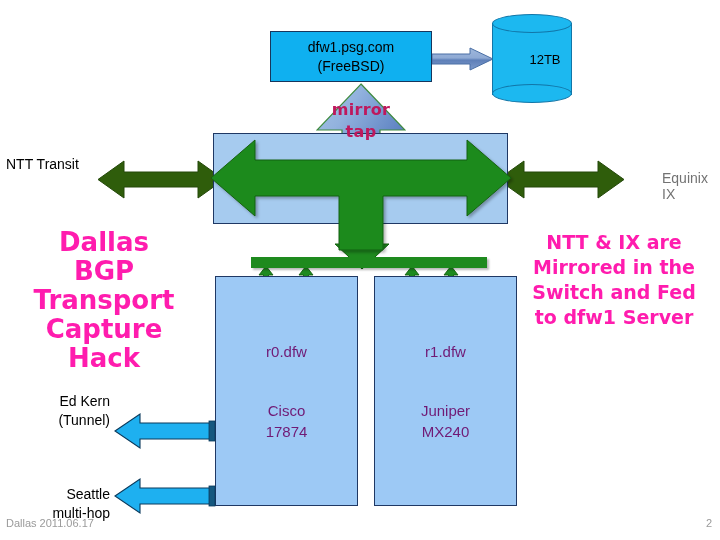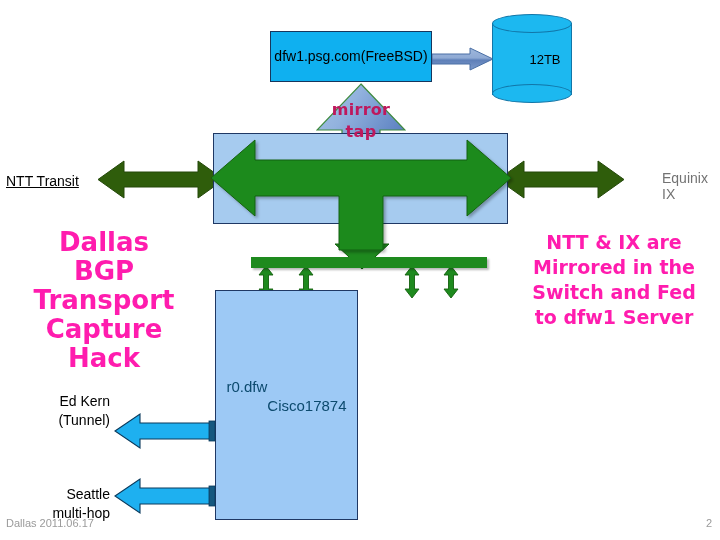--- a/index.html
+++ b/index.html
@@ -13,20 +13,21 @@
     height: 540px;
     background: #ffffff;
     overflow: hidden;
     font-family: "Liberation Sans", sans-serif;
   }
 
   
   .abs { position: absolute; }
   .box-text {
     display: flex;
+    flex-direction: column;
     align-items: center;
     justify-content: center;
     text-align: center;
     box-sizing: border-box;
   }
 
   
   #server-box {
     left: 270px; top: 31px;
     width: 162px; height: 51px;
@@ -125,22 +126,22 @@
     left: 97px; top: 159px;
     width: 128px; height: 41px;
     z-index: 2;
   }
   #ix-arrow {
     left: 497px; top: 159px;
     width: 128px; height: 41px;
     z-index: 2;
   }
   #ntt-label {
-    left: 6px; top: 173px;
-    font-size: 14px; color: #000; text-decoration: underline;
+    left: 6px; top: 156px;
+    font-size: 14px; color: #000;
   }
   #ix-label {
     left: 662px; top: 170px;
     font-size: 14px; color: #737373;
   }
 
   
   #switch-down-arrow {
     left: 334px; top: 218px;
     width: 56px; height: 52px;
@@ -158,26 +159,26 @@
     top: 266px;
     z-index: 2;
   }
   #port-arrow-1 { left: 258px; }
   #port-arrow-2 { left: 298px; }
   #port-arrow-3 { left: 404px; }
   #port-arrow-4 { left: 443px; }
 
   
   .router-box {
-    top: 290px;
+    top: 276px;
     width: 143px; height: 230px;
     background: #9DC9F5;
     border: 1.2px solid #1F3864;
     font-size: 15px;
-    color: #0c4a6e;
+    color: #701a75;
     z-index: 3;
     line-height: 21px;
   }
   #router-r0 { left: 215px; }
   #router-r1 { left: 374px; }
   .router-name { margin-bottom: 38px; }
   .router-model-line { }
 
   
   .edge-arrow {
@@ -338,20 +339,25 @@
       <polygon points="8,0 15,9 10.5,9 10.5,23 15,23 8,32 1,23 5.5,23 5.5,9 1,9" fill="#1E8A1E" stroke="#14600F" stroke-width="0.9"></polygon>
     </svg>
   </div>
 
   <div class="abs box-text router-box" id="router-r0">
     <div class="router-name">r0.dfw</div>
     <div class="router-model-line">Cisco</div>
     <div class="router-model-line">17874</div>
   </div>
 
+  <div class="abs box-text router-box" id="router-r1">
+    <div class="router-name">r1.dfw</div>
+    <div class="router-model-line">Juniper</div>
+    <div class="router-model-line">MX240</div>
+  </div>
 
   <div class="abs edge-arrow" id="edge-arrow-1">
     <svg width="102" height="38" viewBox="0 0 102 38">
       <polygon points="1,19 26,2 26,11 96,11 96,27 26,27 26,36" fill="#1EB0F0" stroke="#0B3A5C" stroke-width="1.1"></polygon>
       <rect x="95" y="9" width="6" height="20" fill="#15587F" stroke="#0B3A5C" stroke-width="0.8"></rect>
     </svg>
   </div>
   <div class="abs edge-label" id="edge-label-1">
     <div>Ed Kern</div>
     <div>(Tunnel)</div>

